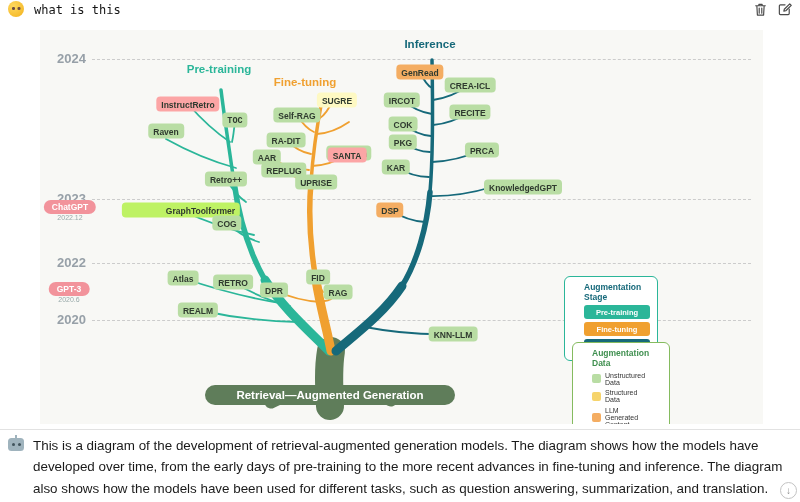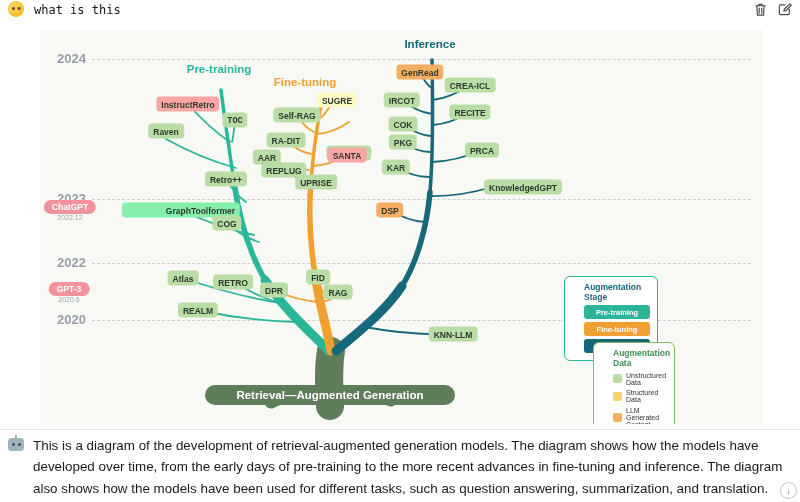--- a/index.html
+++ b/index.html
@@ -20,21 +20,21 @@
   .year-label{position:absolute;left:4px;width:42px;text-align:right;font-weight:bold;color:#97a0a8;font-size:13px;z-index:1}
   .milestone{position:absolute;transform:translate(-50%,-50%);padding:2px 8px;border-radius:9px;color:#fff;font-size:8.5px;font-weight:bold;z-index:4;white-space:nowrap}
   .milestone-date{position:absolute;transform:translate(-50%,0);font-size:7px;color:#9aa;z-index:4;white-space:nowrap}
   .branch-label{position:absolute;transform:translate(-50%,-50%);font-weight:bold;font-size:11.5px;z-index:4;white-space:nowrap}
   .tree{position:absolute;left:0;top:0;z-index:2}
   .node{position:absolute;transform:translate(-50%,-50%);font-size:8.5px;color:#2f3a2f;padding:2.5px 5px;border-radius:4px;white-space:nowrap;z-index:3;font-weight:bold}
   .root-label{position:absolute;left:165px;top:355px;width:250px;height:20px;line-height:20px;text-align:center;background:#5f7d5a;color:#fff;font-weight:bold;font-size:11.5px;border-radius:10px;z-index:4}
 
   .legend{position:absolute;background:#fff;border-radius:6px;padding:4px 19px;z-index:5}
   .legend-stage{left:524px;top:246px;width:94px;border:1.3px solid #2bb699}
-  .legend-data{left:553px;top:312px;width:82px;border:1.3px solid #85bb5f}
+  .legend-data{left:532px;top:312px;width:98px;border:1.3px solid #85bb5f}
   .legend-title{font-size:8.5px;font-weight:bold;margin:1px 0 2px}
   .legend-stage .legend-title{color:#16697a}
   .legend-data .legend-title{color:#3f8f4f}
   .stage-pill{width:66px;text-align:center;color:#fff;font-size:7.5px;font-weight:bold;padding:2.5px 0;border-radius:3px;margin:3px 0}
   .data-row{display:flex;align-items:center;gap:4px;margin:3.5px 0;font-size:7px;color:#333}
   .sq{width:9px;height:9px;border-radius:2px;flex:0 0 auto}
 
   
   .divider{position:absolute;top:429px;left:0;right:0;border-top:1px solid #e2e2e2}
   .assistant-row{position:absolute;top:435px;left:8px;right:6px;display:flex;align-items:flex-start}
@@ -142,21 +142,21 @@
       <div class="milestone-date" style="left: 30px; top: 184px;">2022.12</div>
       <div class="milestone" style="left: 29px; top: 259px; background: rgb(242, 147, 155);">GPT-3</div>
       <div class="milestone-date" style="left: 29px; top: 266px;">2020.6</div>
       <div class="branch-label" style="left: 179px; top: 39px; color: rgb(43, 182, 153);">Pre-training</div>
       <div class="branch-label" style="left: 265px; top: 52px; color: rgb(240, 160, 48);">Fine-tuning</div>
       <div class="branch-label" style="left: 390px; top: 14px; color: rgb(22, 105, 122);">Inference</div>
       <div class="node" style="left: 148px; top: 74px; background: #fca5a5;">InstructRetro</div>
       <div class="node" style="left: 195px; top: 90px; background: rgb(185, 221, 164); font-family: Liberation Mono, monospace;">TOC</div>
       <div class="node" style="left: 126px; top: 101px; background: rgb(185, 221, 164);">Raven</div>
       <div class="node" style="left: 186px; top: 149px; background: rgb(185, 221, 164);">Retro++</div>
-      <div class="node" style="left: 141px; top: 180px; background: #86efac; padding-left: 44px;">GraphToolformer</div>
+      <div class="node" style="left: 141px; top: 180px; background: #bef264; padding-left: 44px;">GraphToolformer</div>
       <div class="node" style="left: 187px; top: 193px; background: rgb(185, 221, 164);">COG</div>
       <div class="node" style="left: 143px; top: 248px; background: rgb(185, 221, 164);">Atlas</div>
       <div class="node" style="left: 193px; top: 252px; background: rgb(185, 221, 164);">RETRO</div>
       <div class="node" style="left: 158px; top: 280px; background: rgb(185, 221, 164);">REALM</div>
       <div class="node" style="left: 297px; top: 70px; background: #fef9c3;">SUGRE</div>
       <div class="node" style="left: 257px; top: 85px; background: rgb(185, 221, 164);">Self-RAG</div>
       <div class="node" style="left: 309px; top: 92px; background: rgb(185, 221, 164); margin-top: 31px;">Selfmem</div>
       <div class="node" style="left: 246px; top: 110px; background: rgb(185, 221, 164);">RA-DIT</div>
       <div class="node" style="left: 227px; top: 127px; background: rgb(185, 221, 164);">AAR</div>
       <div class="node" style="left: 307px; top: 125px; background: #fca5a5;">SANTA</div>

